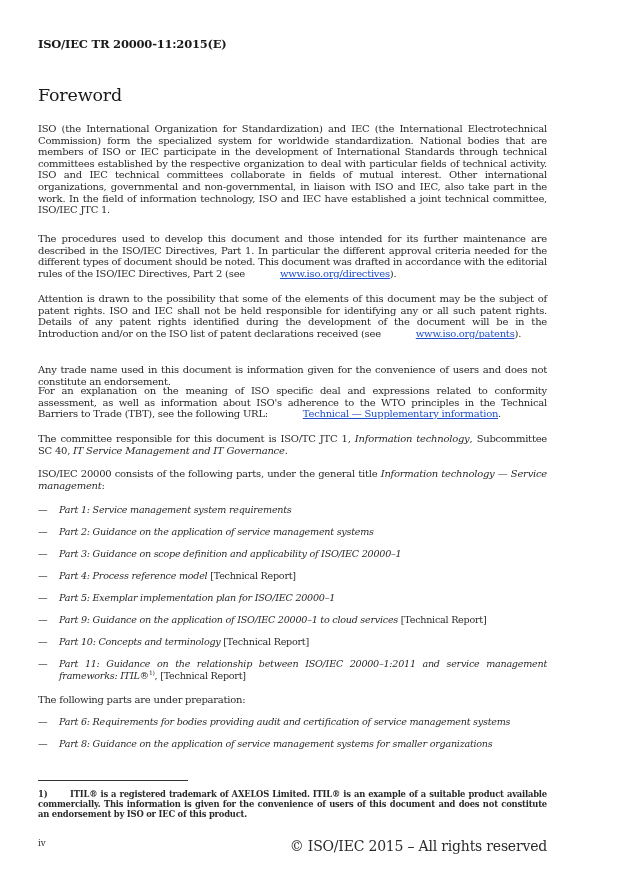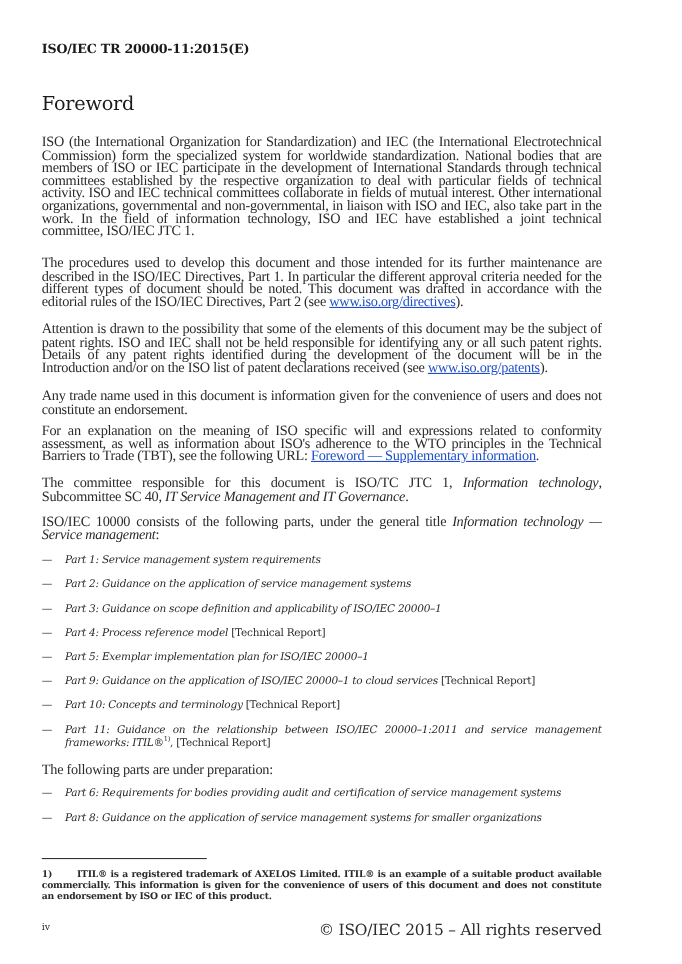--- a/index.html
+++ b/index.html
@@ -1,23 +1,23 @@
 <!DOCTYPE html>
 <html><head>
 <meta charset="utf-8">
 <style>
   html, body { margin: 0; padding: 0; background: #ffffff; }
   body { width: 620px; height: 876px; position: relative; overflow: hidden;
          font-family: "DejaVu Serif", "Liberation Serif", serif; color: #2a2a2a; }
   .page { position: absolute; left: 38px; top: 0; width: 509px; }
   .doc-id { position: absolute; top: 37px; left: 0; font-weight: bold; font-size: 11.5px; letter-spacing: -0.2px; color: #1a1a1a; }
   .title { position: absolute; top: 85px; left: 0; font-weight: normal; font-size: 17.5px; color: #1a1a1a; letter-spacing: -0.2px; }
-  .p { position: absolute; left: 0; width: 509px; font-size: 13px; line-height: 11.6px; text-align: justify; letter-spacing: -0.25px; margin: 0; font-family: Liberation Serif, serif; }
+  .p { position: absolute; left: 0; width: 509px; font-size: 10px; line-height: 11.6px; text-align: justify; letter-spacing: -0.25px; margin: 0; }
   .p.nojust { text-align: left; }
-  a.link { color: #1f4ec8; text-decoration: underline; }
+  a.link { color: #1f4ec8; text-decoration: underline; margin-left: 32px; }
   i { font-style: italic; }
   .li { position: absolute; left: 0; width: 509px; font-size: 9.6px; line-height: 11.6px; letter-spacing: -0.25px; }
   .li .dash { position: absolute; left: 0; top: 0; }
   .li .txt { display: block; margin-left: 21px; text-align: justify; }
   .footrule { position: absolute; left: 0; top: 780px; width: 150px; height: 1px; background: #333; }
   .fn { position: absolute; left: 0; top: 789px; width: 509px; font-size: 8.4px; line-height: 10.2px; text-align: justify; letter-spacing: -0.2px; font-weight: bold; }
   .fn .num { display: inline-block; width: 32px; }
   .pagenum { position: absolute; left: 0; top: 838px; font-size: 8.6px; }
   .copyright { position: absolute; right: 0; top: 838px; font-size: 14px; letter-spacing: -0.2px; }
   sup { font-size: 6px; vertical-align: 4px; line-height: 0; }
@@ -28,27 +28,27 @@
 <div class="page">
   <div class="doc-id">ISO/IEC TR 20000-11:2015(E)</div>
   <div class="title">Foreword</div>
 
   <p class="p" style="top:123px">ISO (the International Organization for Standardization) and IEC (the International Electrotechnical Commission) form the specialized system for worldwide standardization. National bodies that are members of ISO or IEC participate in the development of International Standards through technical committees established by the respective organization to deal with particular fields of technical activity. ISO and IEC technical committees collaborate in fields of mutual interest. Other international organizations, governmental and non-governmental, in liaison with ISO and IEC, also take part in the work. In the field of information technology, ISO and IEC have established a joint technical committee, ISO/IEC JTC 1.</p>
 
   <p class="p" style="top:233px"><span>The procedures used to develop this document and those intended for its further maintenance are described in the ISO/IEC Directives, Part 1. In particular the different approval criteria needed for the different types of document should be noted. This document was drafted in accordance with the editorial rules of the ISO/IEC Directives, Part 2 (see </span><a class="link">www.iso.org/directives</a><span>).</span></p>
 
   <p class="p" style="top:293px"><span>Attention is drawn to the possibility that some of the elements of this document may be the subject of patent rights. ISO and IEC shall not be held responsible for identifying any or all such patent rights. Details of any patent rights identified during the development of the document will be in the Introduction and/or on the ISO list of patent declarations received (see </span><a class="link">www.iso.org/patents</a><span>).</span></p>
 
-  <p class="p" style="top:354px">Any trade name used in this document is information given for the convenience of users and does not constitute an endorsement.</p>
+  <p class="p" style="top:364px">Any trade name used in this document is information given for the convenience of users and does not constitute an endorsement.</p>
 
-  <p class="p" style="top:385px"><span>For an explanation on the meaning of ISO specific will and expressions related to conformity assessment, as well as information about ISO's adherence to the WTO principles in the Technical Barriers to Trade (TBT), see the following URL: </span><a class="link">Foreword — Supplementary information</a><span>.</span></p>
+  <p class="p" style="top:385px"><span>For an explanation on the meaning of ISO specific deal and expressions related to conformity assessment, as well as information about ISO's adherence to the WTO principles in the Technical Barriers to Trade (TBT), see the following URL: </span><a class="link">Technical — Supplementary information</a><span>.</span></p>
 
   <p class="p" style="top:433px"><span>The committee responsible for this document is ISO/TC JTC 1, </span><i>Information technology</i><span>, Subcommittee SC 40, </span><i>IT Service Management and IT Governance</i><span>.</span></p>
 
-  <p class="p" style="top:468px"><span>ISO/IEC 10000 consists of the following parts, under the general title </span><i>Information technology — Service management</i><span>:</span></p>
+  <p class="p" style="top:468px"><span>ISO/IEC 20000 consists of the following parts, under the general title </span><i>Information technology — Service management</i><span>:</span></p>
 
   <div class="li" style="top:504px">
       <span class="dash">—</span>
       <span class="txt"><i>Part 1: Service management system requirements</i><span></span></span>
     </div>
   <div class="li" style="top:526px">
       <span class="dash">—</span>
       <span class="txt"><i>Part 2: Guidance on the application of service management systems</i><span></span></span>
     </div>
   <div class="li" style="top:548px">

